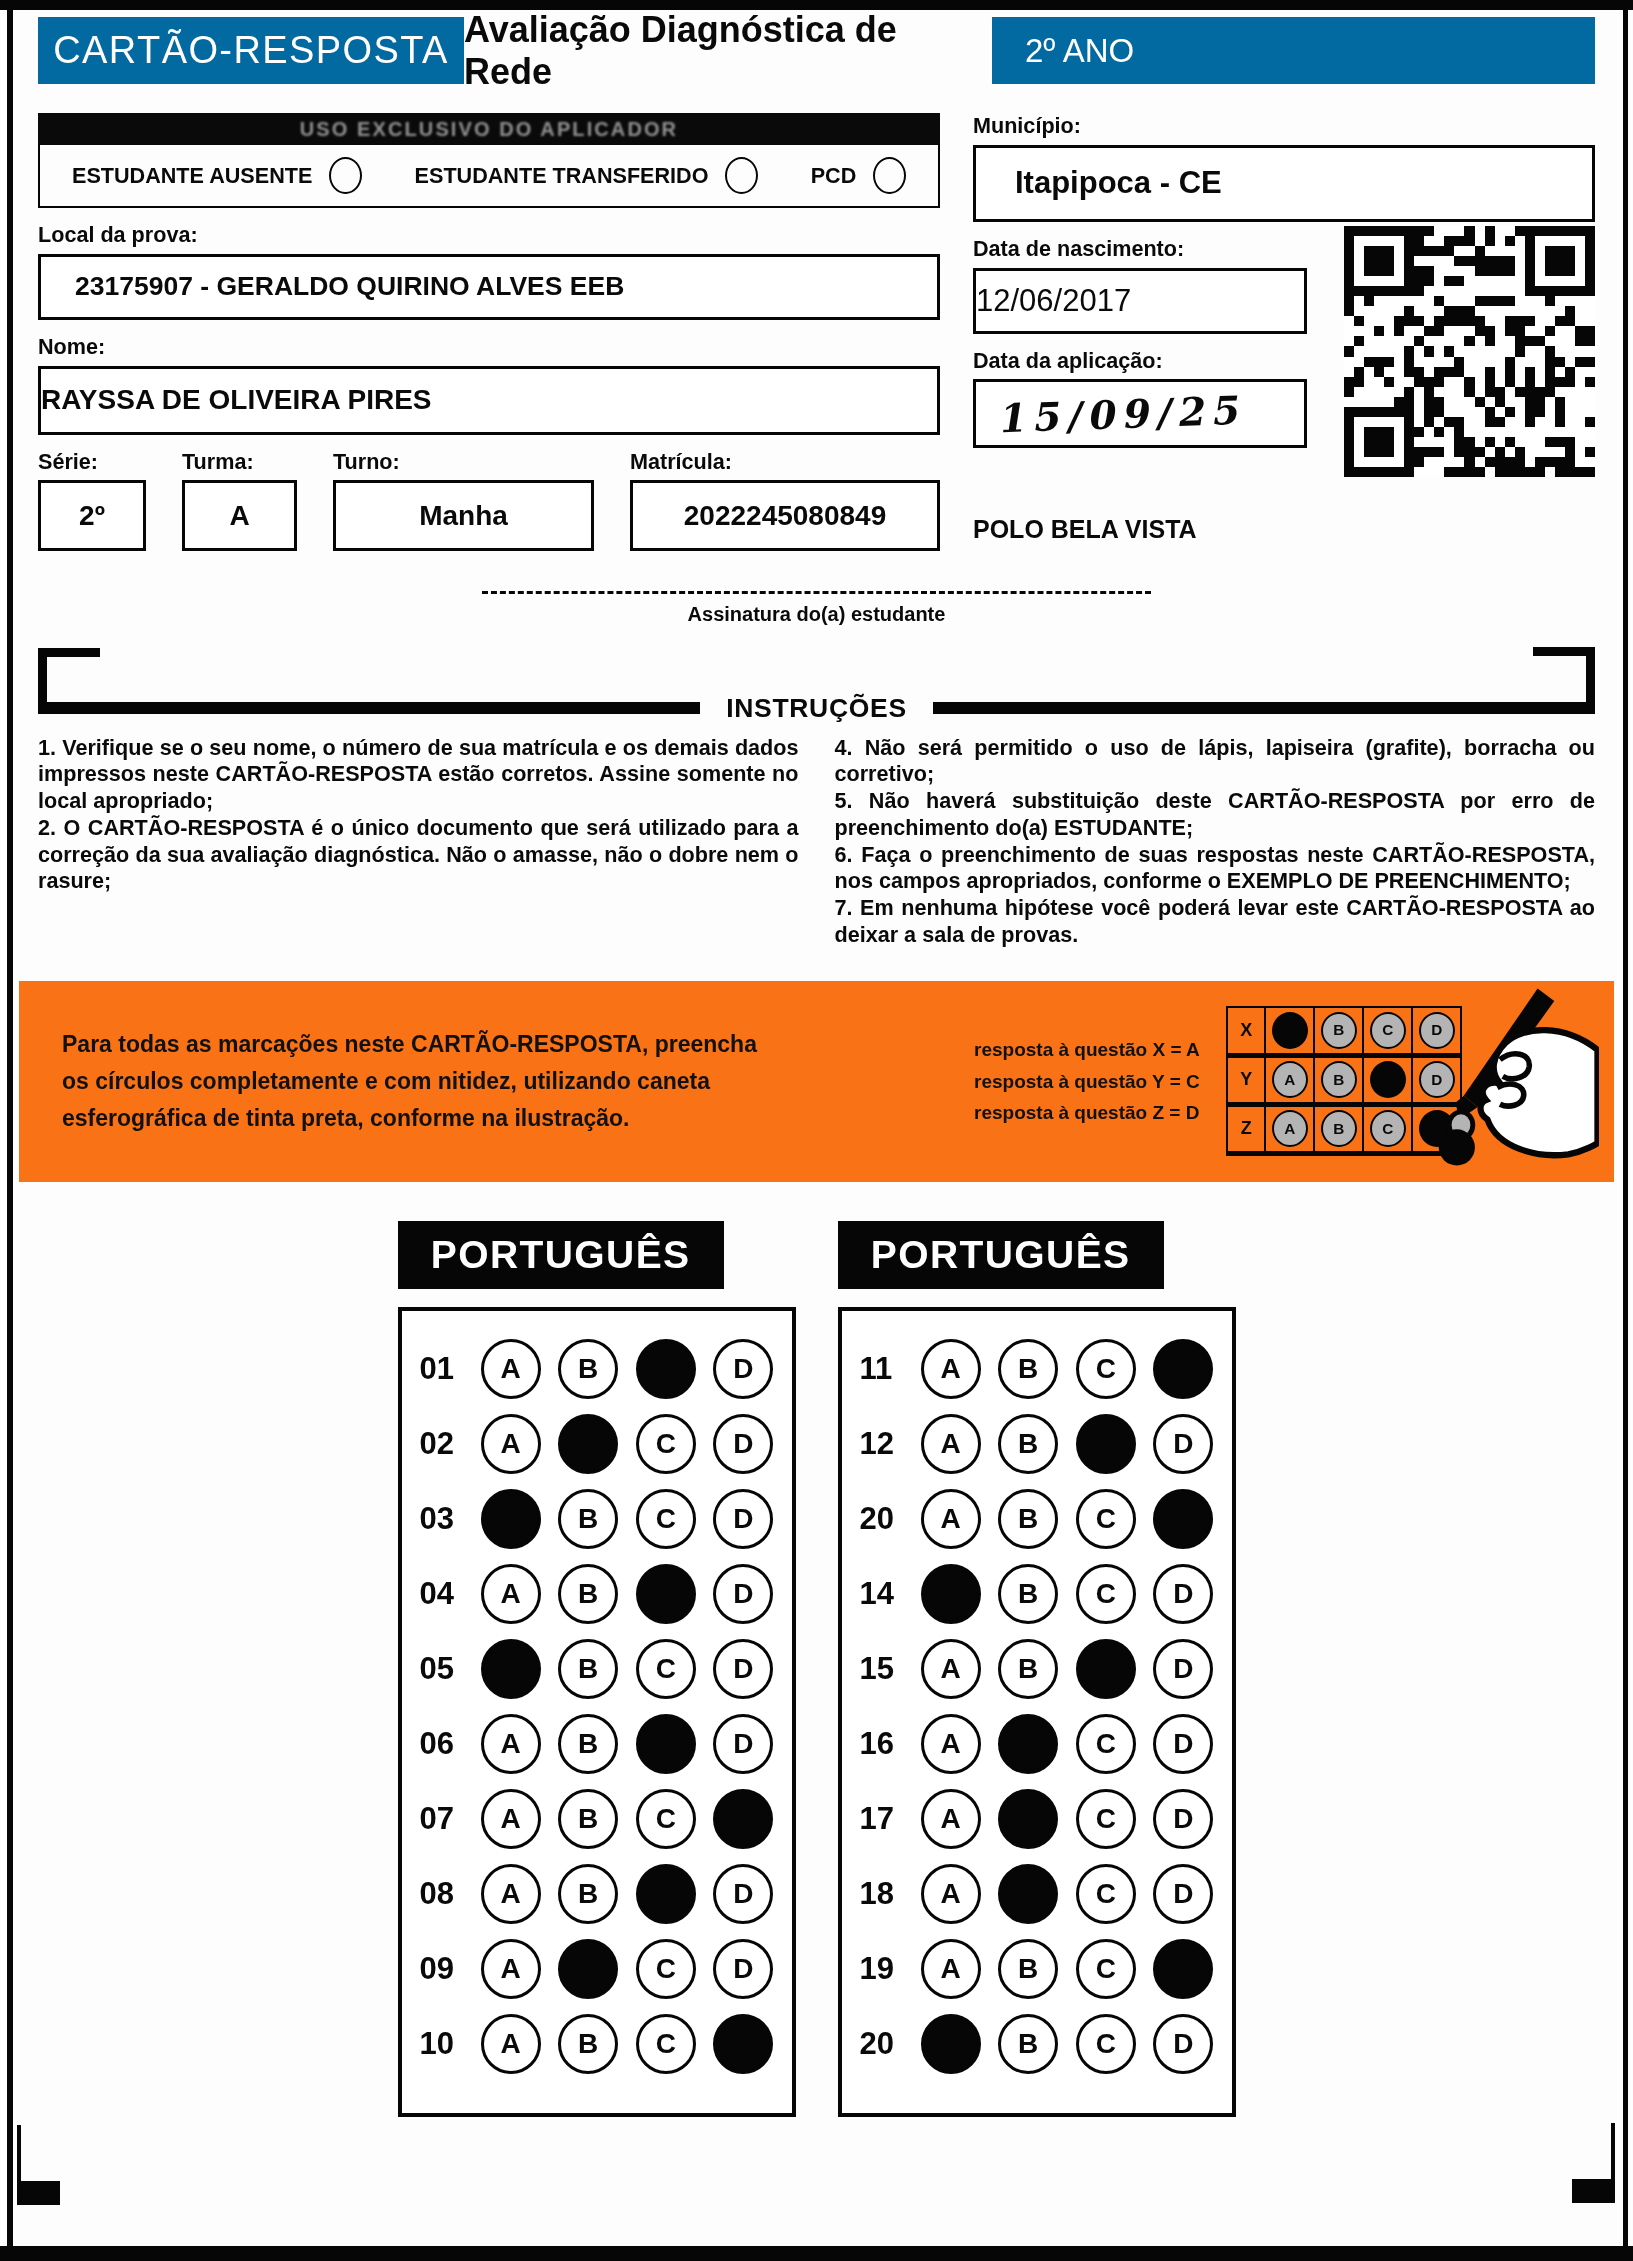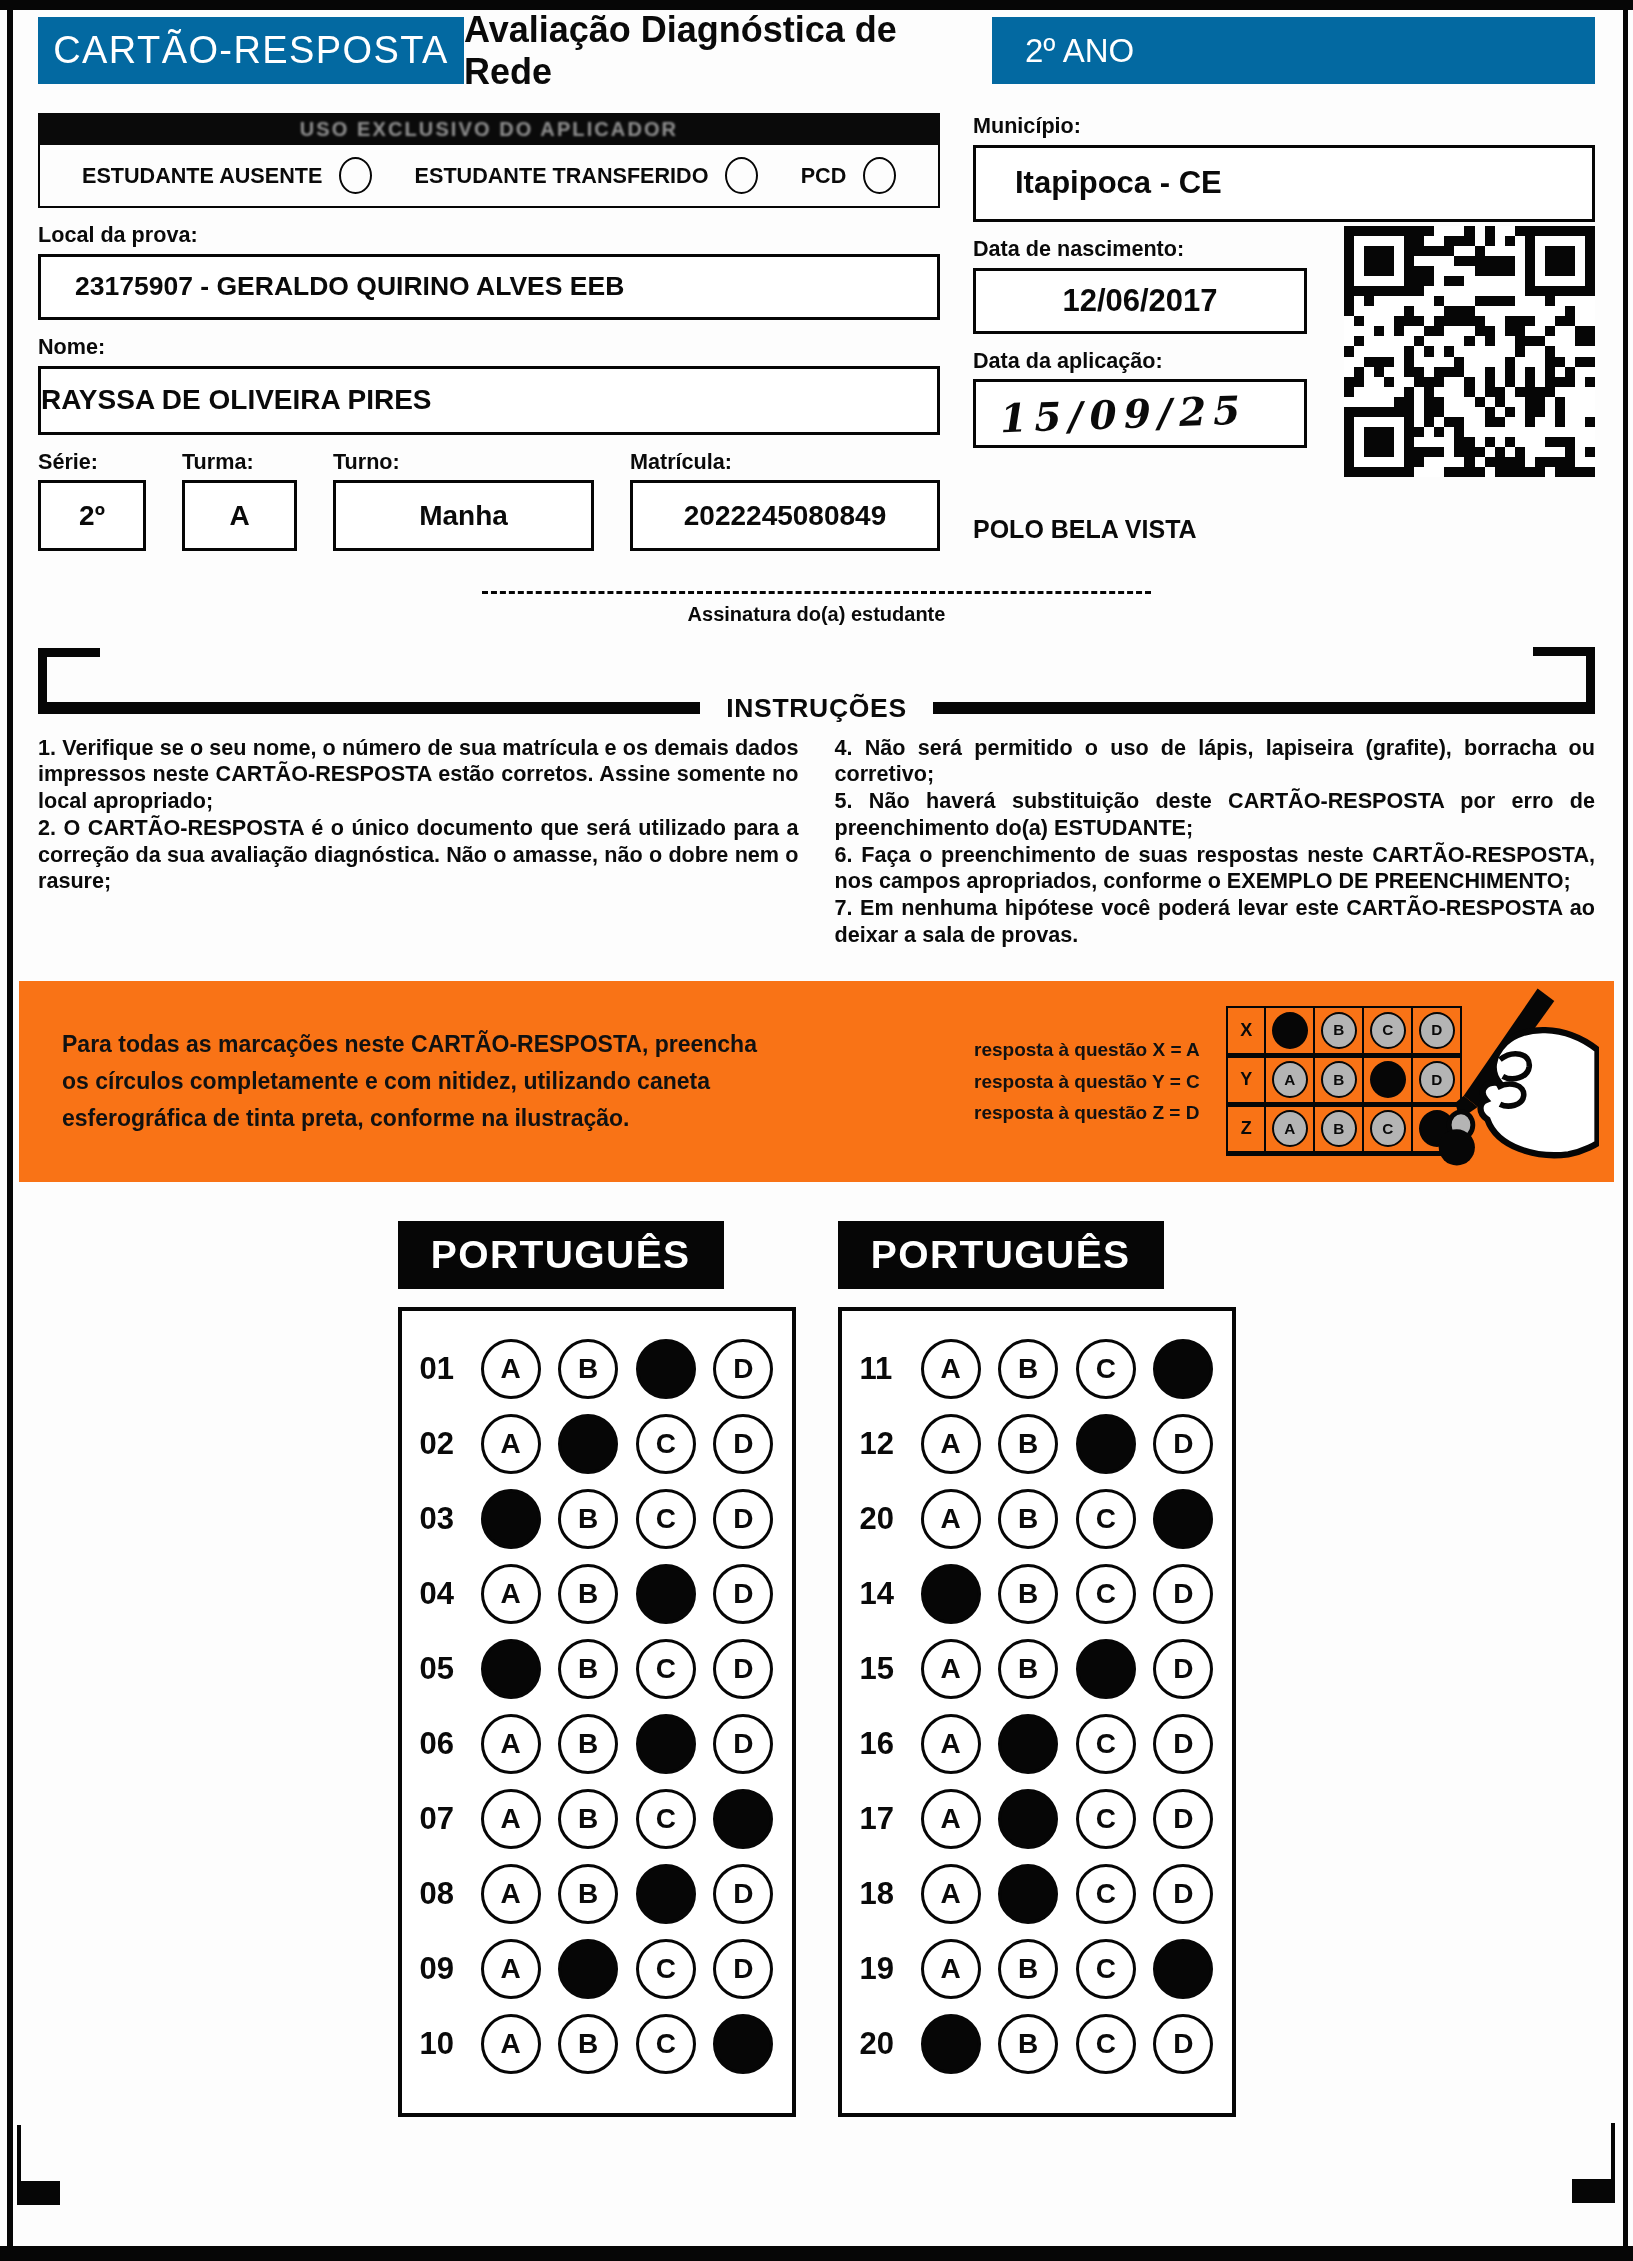--- a/index.html
+++ b/index.html
@@ -21,32 +21,32 @@
   .t-right{flex:1;display:flex;align-items:center;color:#fff;font-size:33px;font-weight:400;padding-left:33px}
 
   
   .cols{display:flex;margin-top:29px;gap:33px}
   .col-l{width:902px;flex:none}
   .col-r{flex:1;min-width:0}
 
   .aplicador-bar{height:32px;background:#0a0a0a;color:#fff;display:flex;align-items:center;justify-content:center}
   .apl-text{font-size:20px;font-weight:700;letter-spacing:2.1px;opacity:.55;filter:blur(0.8px)}
   .cb-box{border:2.8px solid #060606;border-top:none;height:61px;display:flex;align-items:center;
-          justify-content:space-between;padding:0 42px}
+          justify-content:space-between;padding:0 32px}
   .cb-item{display:flex;align-items:center;gap:16.7px}
   .cb-label{font-size:21.6px;font-weight:700}
   .cb-circle{width:29px;height:33px;border:2.8px solid #060606;border-radius:50%}
 
   .f-label{font-size:21.6px;font-weight:700;margin:14px 0 5.6px}
   .f-label.first{margin-top:0}
   .f-box{border:3.5px solid #060606;display:flex;align-items:center;background:#fff}
   .f-box.local{height:60px;font-size:26.5px;font-weight:700;padding-left:34px}
   .f-box.nome{height:63px;font-size:28px;font-weight:700;}
   .f-box.mun{height:71px;font-size:31px;font-weight:700;padding-left:39px}
-  .f-box.nasc{height:60px;font-size:31px;font-weight:700;justify-content:center}
+  .f-box.nasc{height:60px;font-size:31px;font-weight:400;}
   .f-box.apl{height:63px;justify-content:flex-start;padding-left:24px}
   .hand-date{font-family:"DejaVu Serif",serif;font-style:italic;font-size:39px;font-weight:700;
              letter-spacing:7px;transform:rotate(-2deg);display:inline-block}
 
   .small-row{display:flex;justify-content:space-between}
   .sb{display:flex;flex-direction:column}
   .sb .f-box{height:65px;justify-content:center;font-size:28px;font-weight:700}
   .sb.w1{width:108px}.sb.w2{width:115px}.sb.w3{width:261px}.sb.w4{width:310px}
 
   .row-qr{display:flex;align-items:flex-start}

